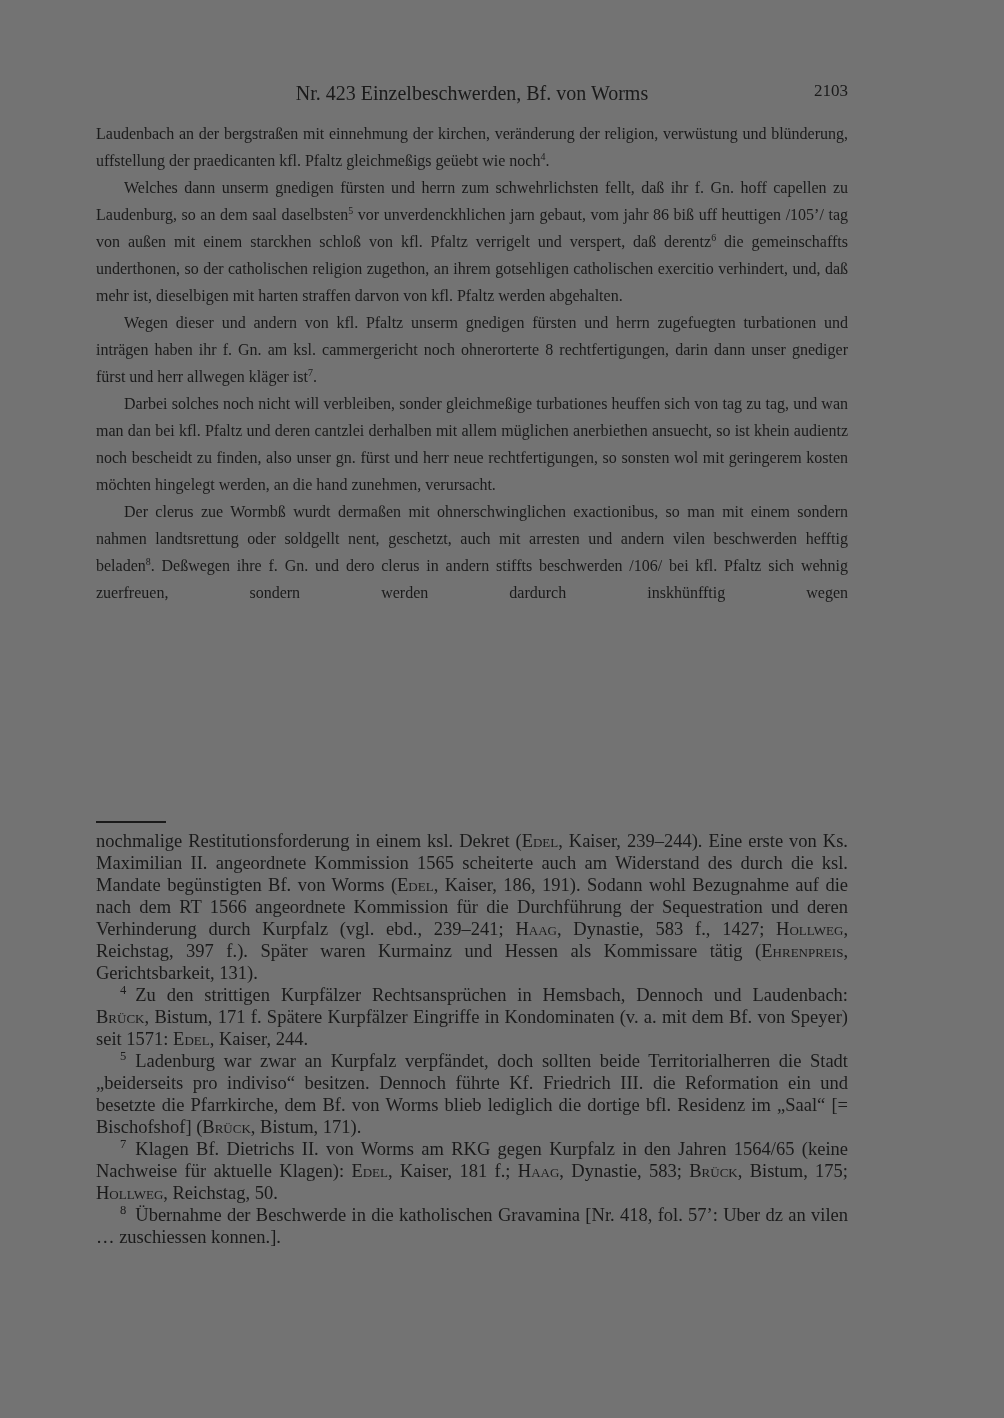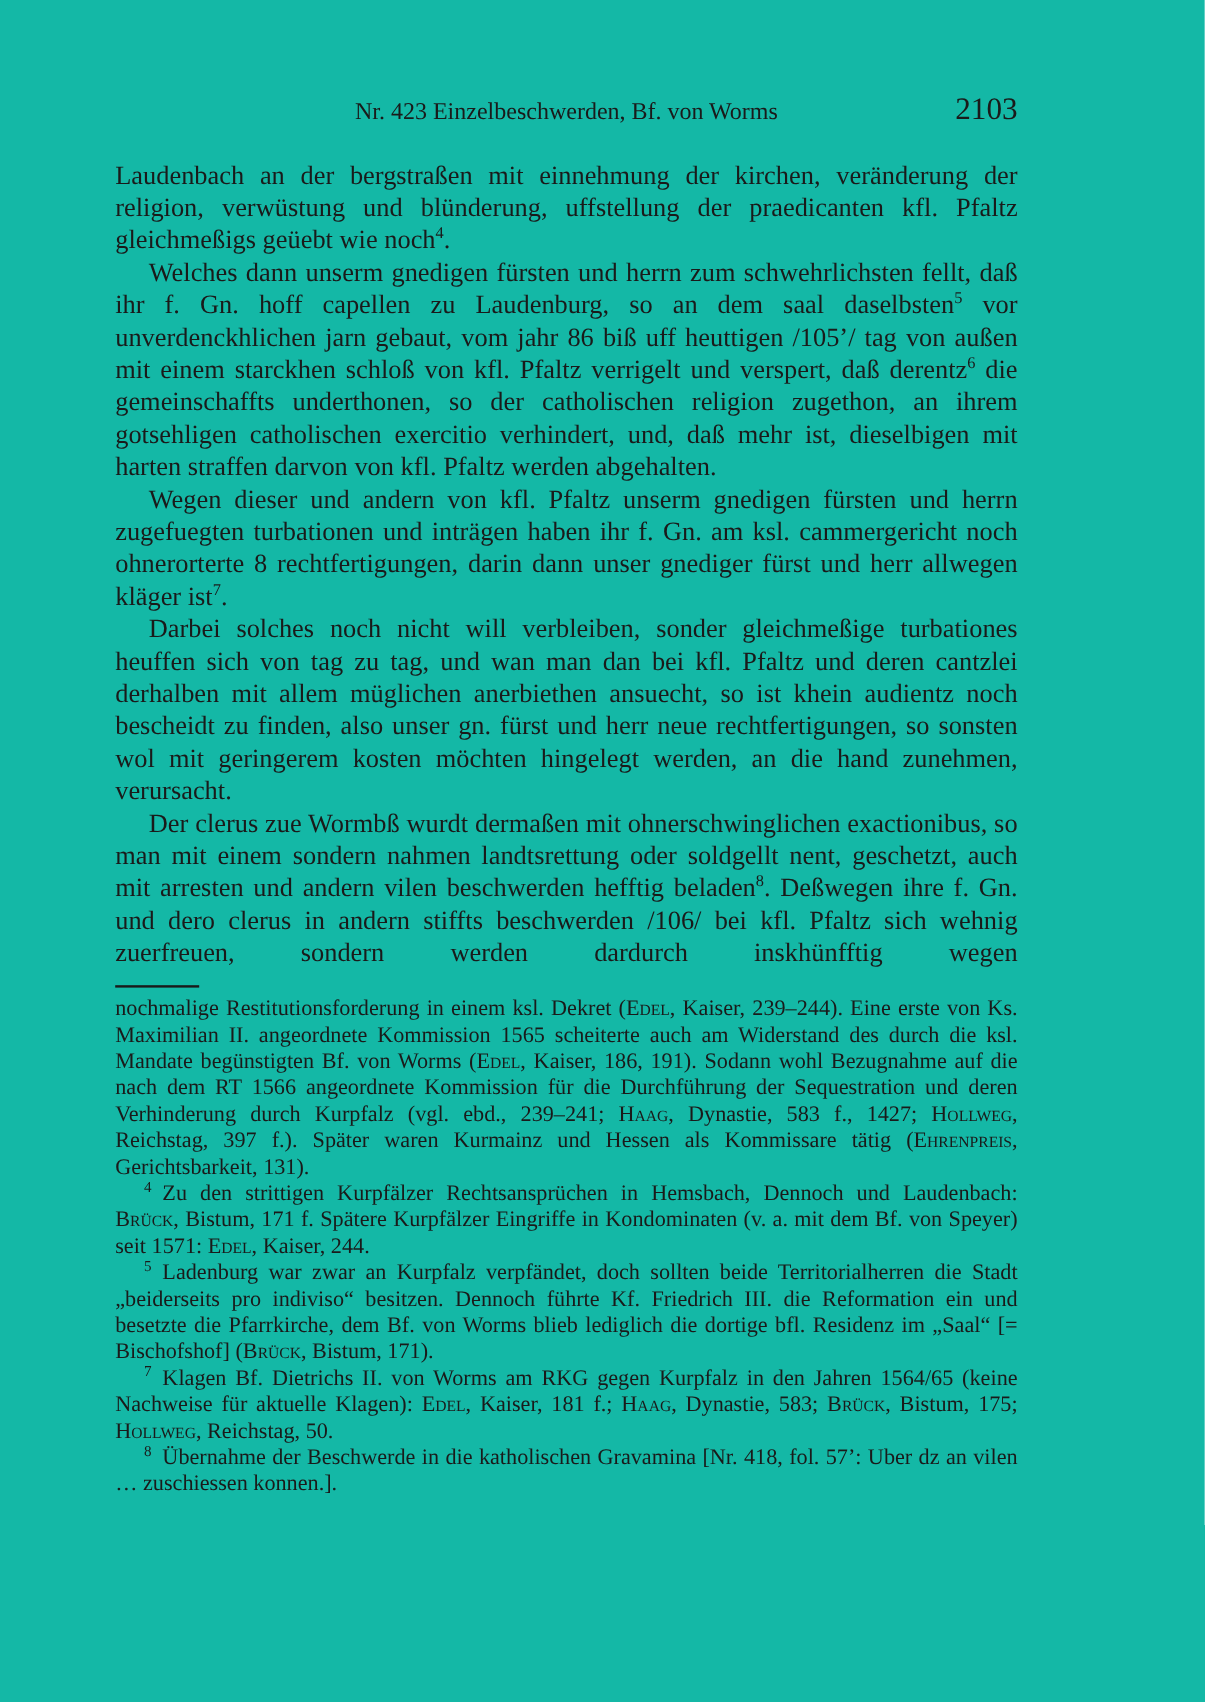--- a/index.html
+++ b/index.html
@@ -1,41 +1,41 @@
 <!DOCTYPE html>
 <html lang="de"><head>
 <meta charset="utf-8">
 <style>
   * { margin: 0; padding: 0; box-sizing: border-box; }
   html, body { background: #ffffff; }
   .page {
     position: relative;
     width: 1004px;
     height: 1418px;
-    background: #14b8a6;
+    background: #737373;
     color: #1a1a1a;
     font-family: "Liberation Serif", serif;
     overflow: hidden;
   }
   .running-header {
     position: absolute;
     top: 80px; left: 96px; width: 752px;
     text-align: center;
     font-size: 20px;
     line-height: 26px;
   }
   .header-page-number {
     position: absolute;
     right: 0; top: -2px;
-    font-size: 26px;
+    font-size: 17px;
   }
   .body-text {
     position: absolute;
-    top: 132px; left: 96px; width: 752px;
-    font-size: 22px;
+    top: 120px; left: 96px; width: 752px;
+    font-size: 16px;
     line-height: 27px;
     text-align: justify;
   }
   .body-text p.indent { text-indent: 28px; }
   .body-text p.jlast { text-align-last: justify; }
   .sup {
     vertical-align: super;
     font-size: 62%;
     line-height: 0;
   }

